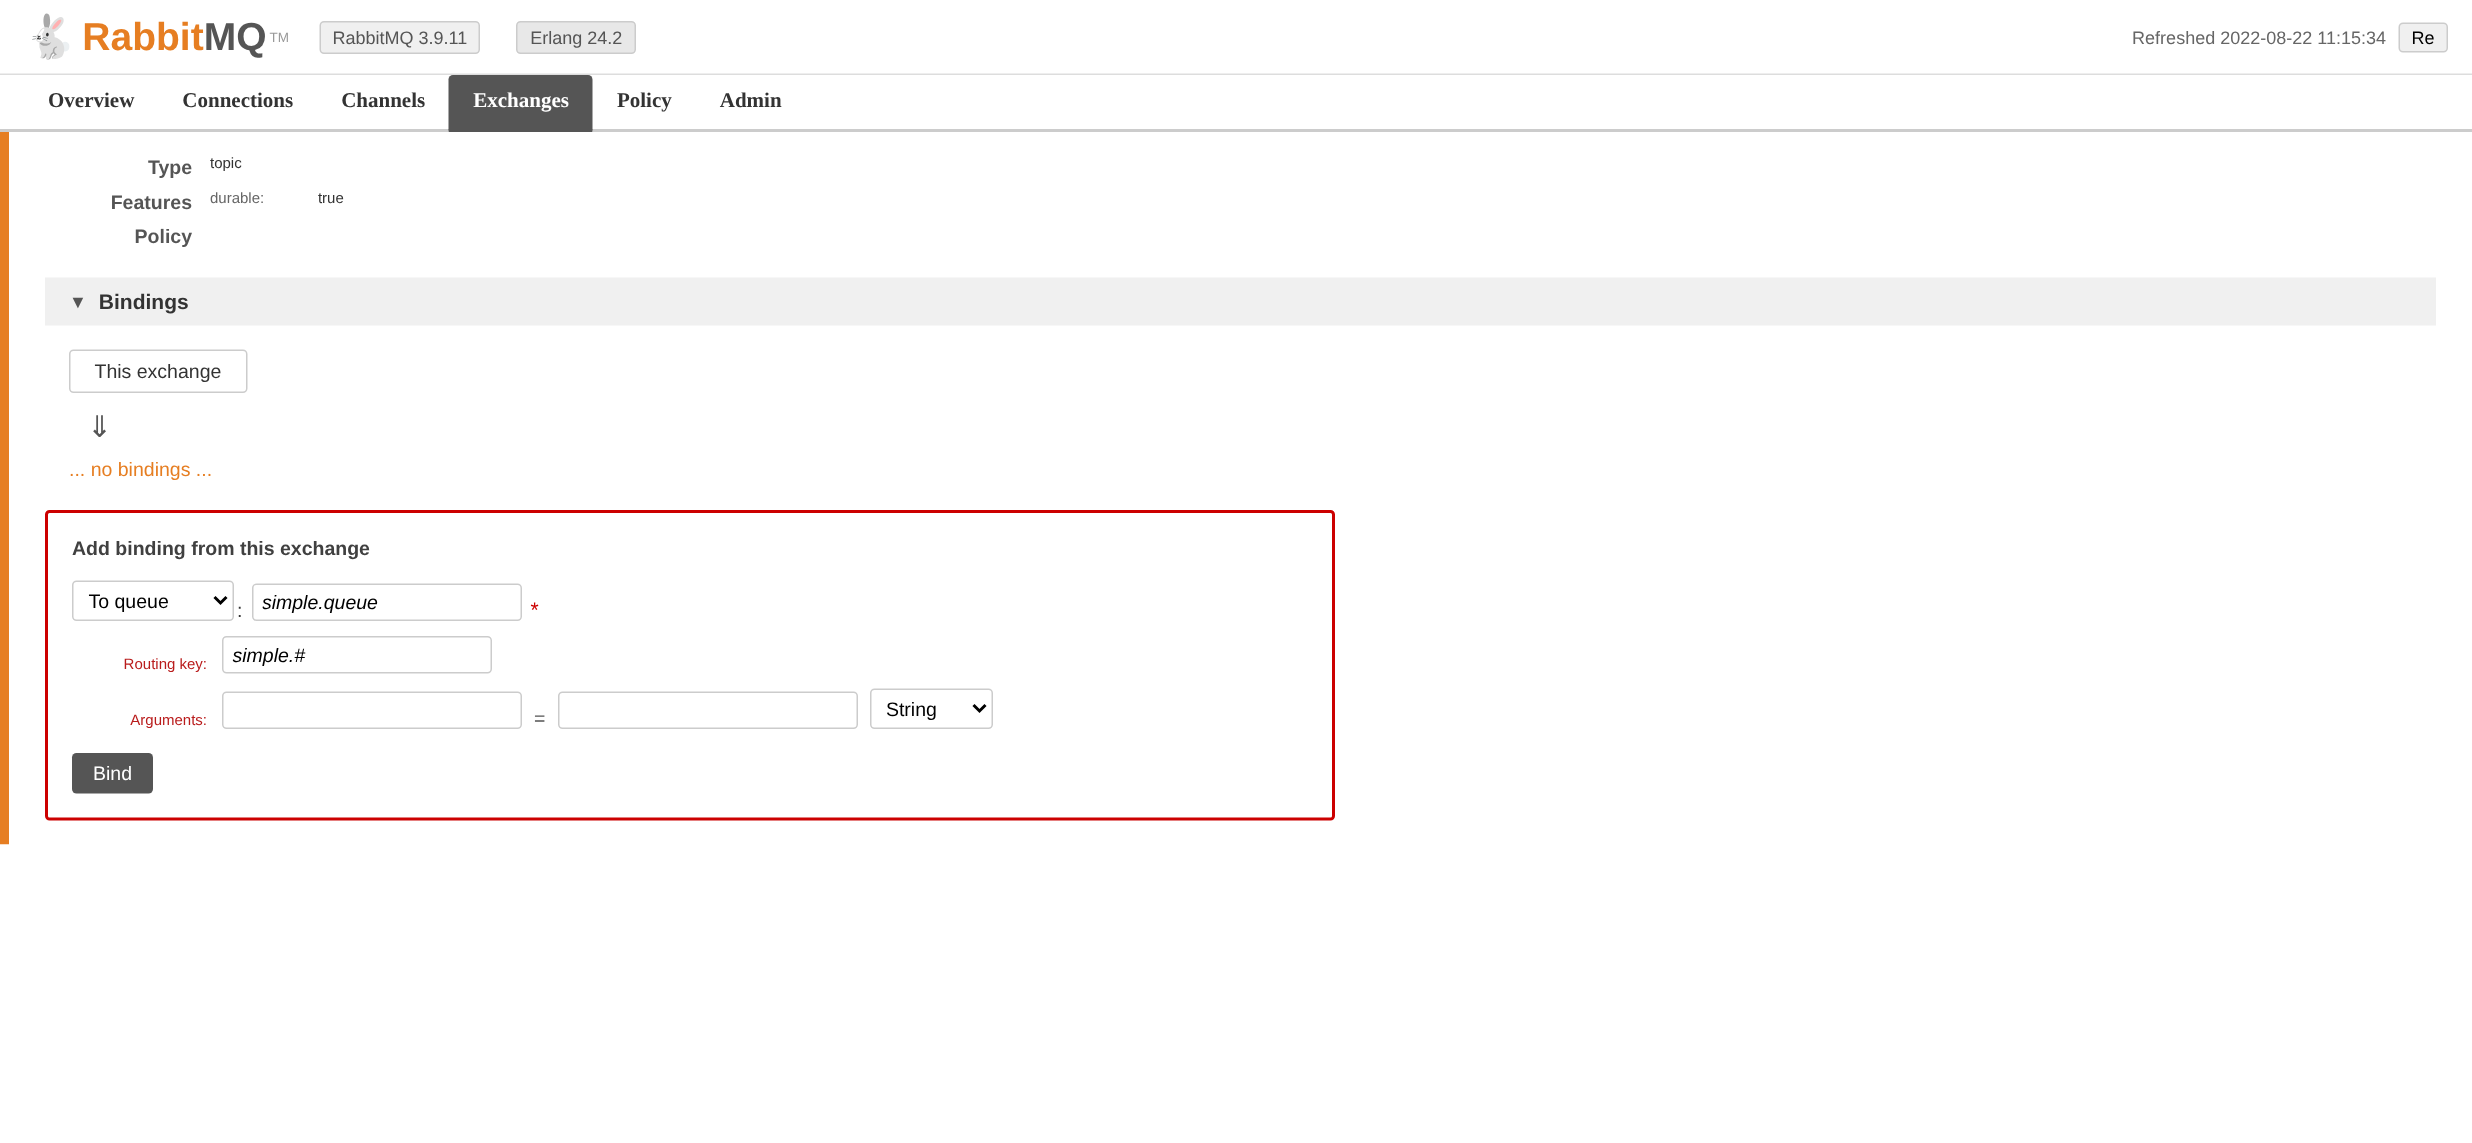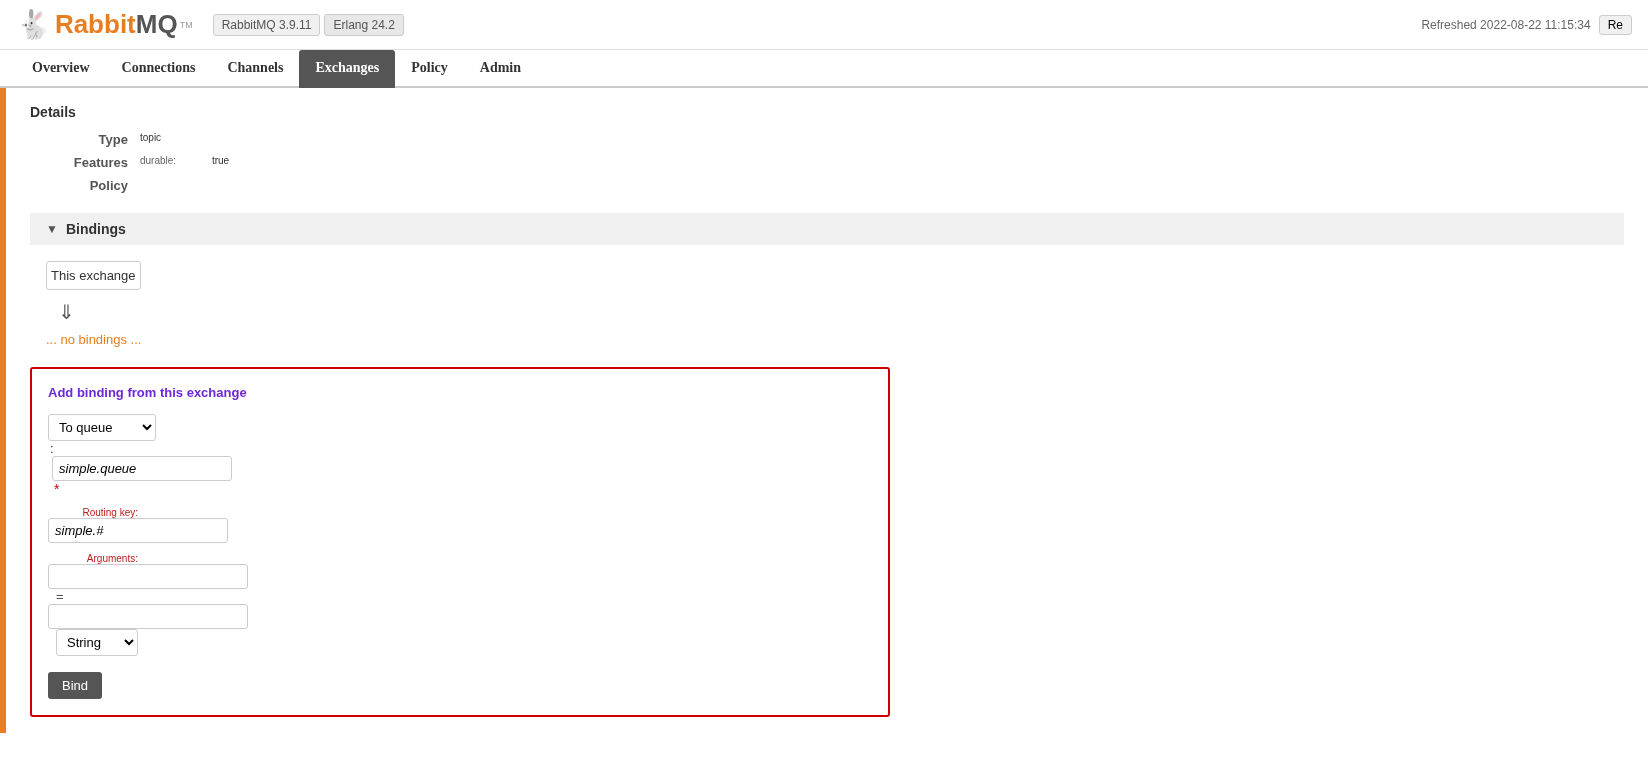--- a/index.html
+++ b/index.html
@@ -5,21 +5,21 @@
     * { box-sizing: border-box; margin: 0; padding: 0; }
     body { font-family: Arial, Helvetica, sans-serif; font-size: 13px; color: #333; background: #fff; }
 
     
     .header { display: flex; align-items: center; padding: 8px 16px; border-bottom: 1px solid #ddd; background: #fff; }
     .logo { display: flex; align-items: center; margin-right: 20px; }
     .logo-icon { color: #e67e22; font-size: 28px; margin-right: 4px; }
     .logo-rabbit { color: #e67e22; font-size: 26px; font-weight: bold; }
     .logo-mq { color: #555; font-size: 26px; font-weight: bold; }
     .logo-tm { color: #999; font-size: 9px; vertical-align: super; margin-left: 2px; }
-    .version-badge { background: #f0f0f0; border: 1px solid #ccc; border-radius: 3px; padding: 3px 8px; font-size: 12px; color: #555; margin-right: 4px; }
+    .version-badge { background: #f0f0f0; border: 1px solid #ccc; border-radius: 3px; padding: 3px 8px; font-size: 12px; color: #555; margin-right: 24px; }
     .erlang-badge { background: #e8e8e8; border: 1px solid #ccc; border-radius: 3px; padding: 3px 8px; font-size: 12px; color: #555; }
     .refresh-info { margin-left: auto; font-size: 12px; color: #666; }
     .refresh-btn { background: #f0f0f0; border: 1px solid #ccc; border-radius: 3px; padding: 2px 8px; font-size: 12px; cursor: pointer; margin-left: 8px; }
 
     
     .nav { display: flex; align-items: center; border-bottom: 2px solid #ccc; padding: 0 16px; background: #fff; }
     .nav-item { padding: 10px 16px; font-size: 14px; font-weight: bold; color: #333; cursor: pointer; border-bottom: 2px solid transparent; margin-bottom: -2px; text-decoration: none; font-family: Liberation Serif, serif; }
     .nav-item.active { background: #555; color: #fff; border-radius: 3px 3px 0 0; border-bottom: 2px solid #555; }
 
     
@@ -34,28 +34,28 @@
     .detail-label { width: 90px; text-align: right; font-weight: bold; color: #555; padding-right: 12px; font-size: 13px; }
     .detail-value { color: #333; font-size: 10px; }
     .detail-value .key { color: #666; }
     .detail-value .val { color: #333; padding-left: 33px; }
 
     
     .bindings-header { display: flex; align-items: center; background: #f0f0f0; padding: 8px 16px; margin-bottom: 16px; cursor: pointer; }
     .bindings-arrow { margin-right: 8px; color: #555; font-size: 12px; }
     .bindings-title { font-weight: bold; font-size: 14px; color: #333; }
 
-    .exchange-box { display: inline-block; border: 1px solid #ccc; border-radius: 3px; padding: 6px 4px; font-size: 13px; color: #333; background: #fff; margin-bottom: 8px; }
+    .exchange-box { display: inline-block; border: 1px solid #ccc; border-radius: 3px; padding: 6px 16px; font-size: 13px; color: #333; background: #fff; margin-bottom: 8px; }
     .down-arrow { font-size: 20px; color: #555; margin: 2px 0 8px 12px; display: block; }
     .no-bindings { color: #e67e22; font-size: 13px; margin-bottom: 20px; }
 
     
     .add-binding-section { border: 2px solid #cc0000; border-radius: 3px; padding: 16px; max-width: 860px; margin-top: 20px; }
-    .add-binding-title { font-weight: bold; font-size: 13px; color: #6d28d9; margin-bottom: 14px; }
-    .form-row { display: flex; align-items: flex-start; margin-bottom: 10px; flex-direction: column; }
+    .add-binding-title { font-weight: bold; font-size: 13px; color: #404040; margin-bottom: 14px; }
+    .form-row { display: flex; align-items: flex-end; margin-bottom: 10px; }
     .form-label { width: 100px; text-align: right; padding-right: 10px; color: #b91c1c; font-size: 10px; }
     .form-select { padding: 4px 6px; border: 1px solid #ccc; border-radius: 3px; font-size: 13px; background: #fff; cursor: pointer; }
     .form-input { padding: 4px 6px; border: 1px solid #ccc; border-radius: 3px; font-size: 13px; font-style: italic; width: 180px; }
     .required-star { color: #cc0000; margin-left: 6px; font-size: 14px; }
     .equals-sign { margin: 0 8px; color: #555; }
     .arg-input { padding: 4px 6px; border: 1px solid #ccc; border-radius: 3px; font-size: 13px; width: 200px; }
     .type-select { padding: 4px 6px; border: 1px solid #ccc; border-radius: 3px; font-size: 13px; background: #fff; cursor: pointer; margin-left: 8px; }
     .bind-btn { background: #555; color: #fff; border: none; border-radius: 3px; padding: 6px 14px; font-size: 13px; cursor: pointer; margin-top: 6px; }
     .colon { margin: 0 2px; }
   </style>
@@ -81,21 +81,20 @@
   <a class="nav-item">Channels</a>
   <a class="nav-item active">Exchanges</a>
   <a class="nav-item">Policy</a>
   <a class="nav-item">Admin</a>
 </div>
 
 <div class="content-wrapper">
   <div class="left-accent"></div>
   <div class="main-content">
 
-    <div class="section-title">Details</div>
     <div class="details-table">
       <div class="detail-row">
         <span class="detail-label">Type</span>
         <span class="detail-value">topic</span>
       </div>
       <div class="detail-row">
         <span class="detail-label">Features</span>
         <span class="detail-value">
           <span class="key">durable:</span>
           <span class="val">true</span>

